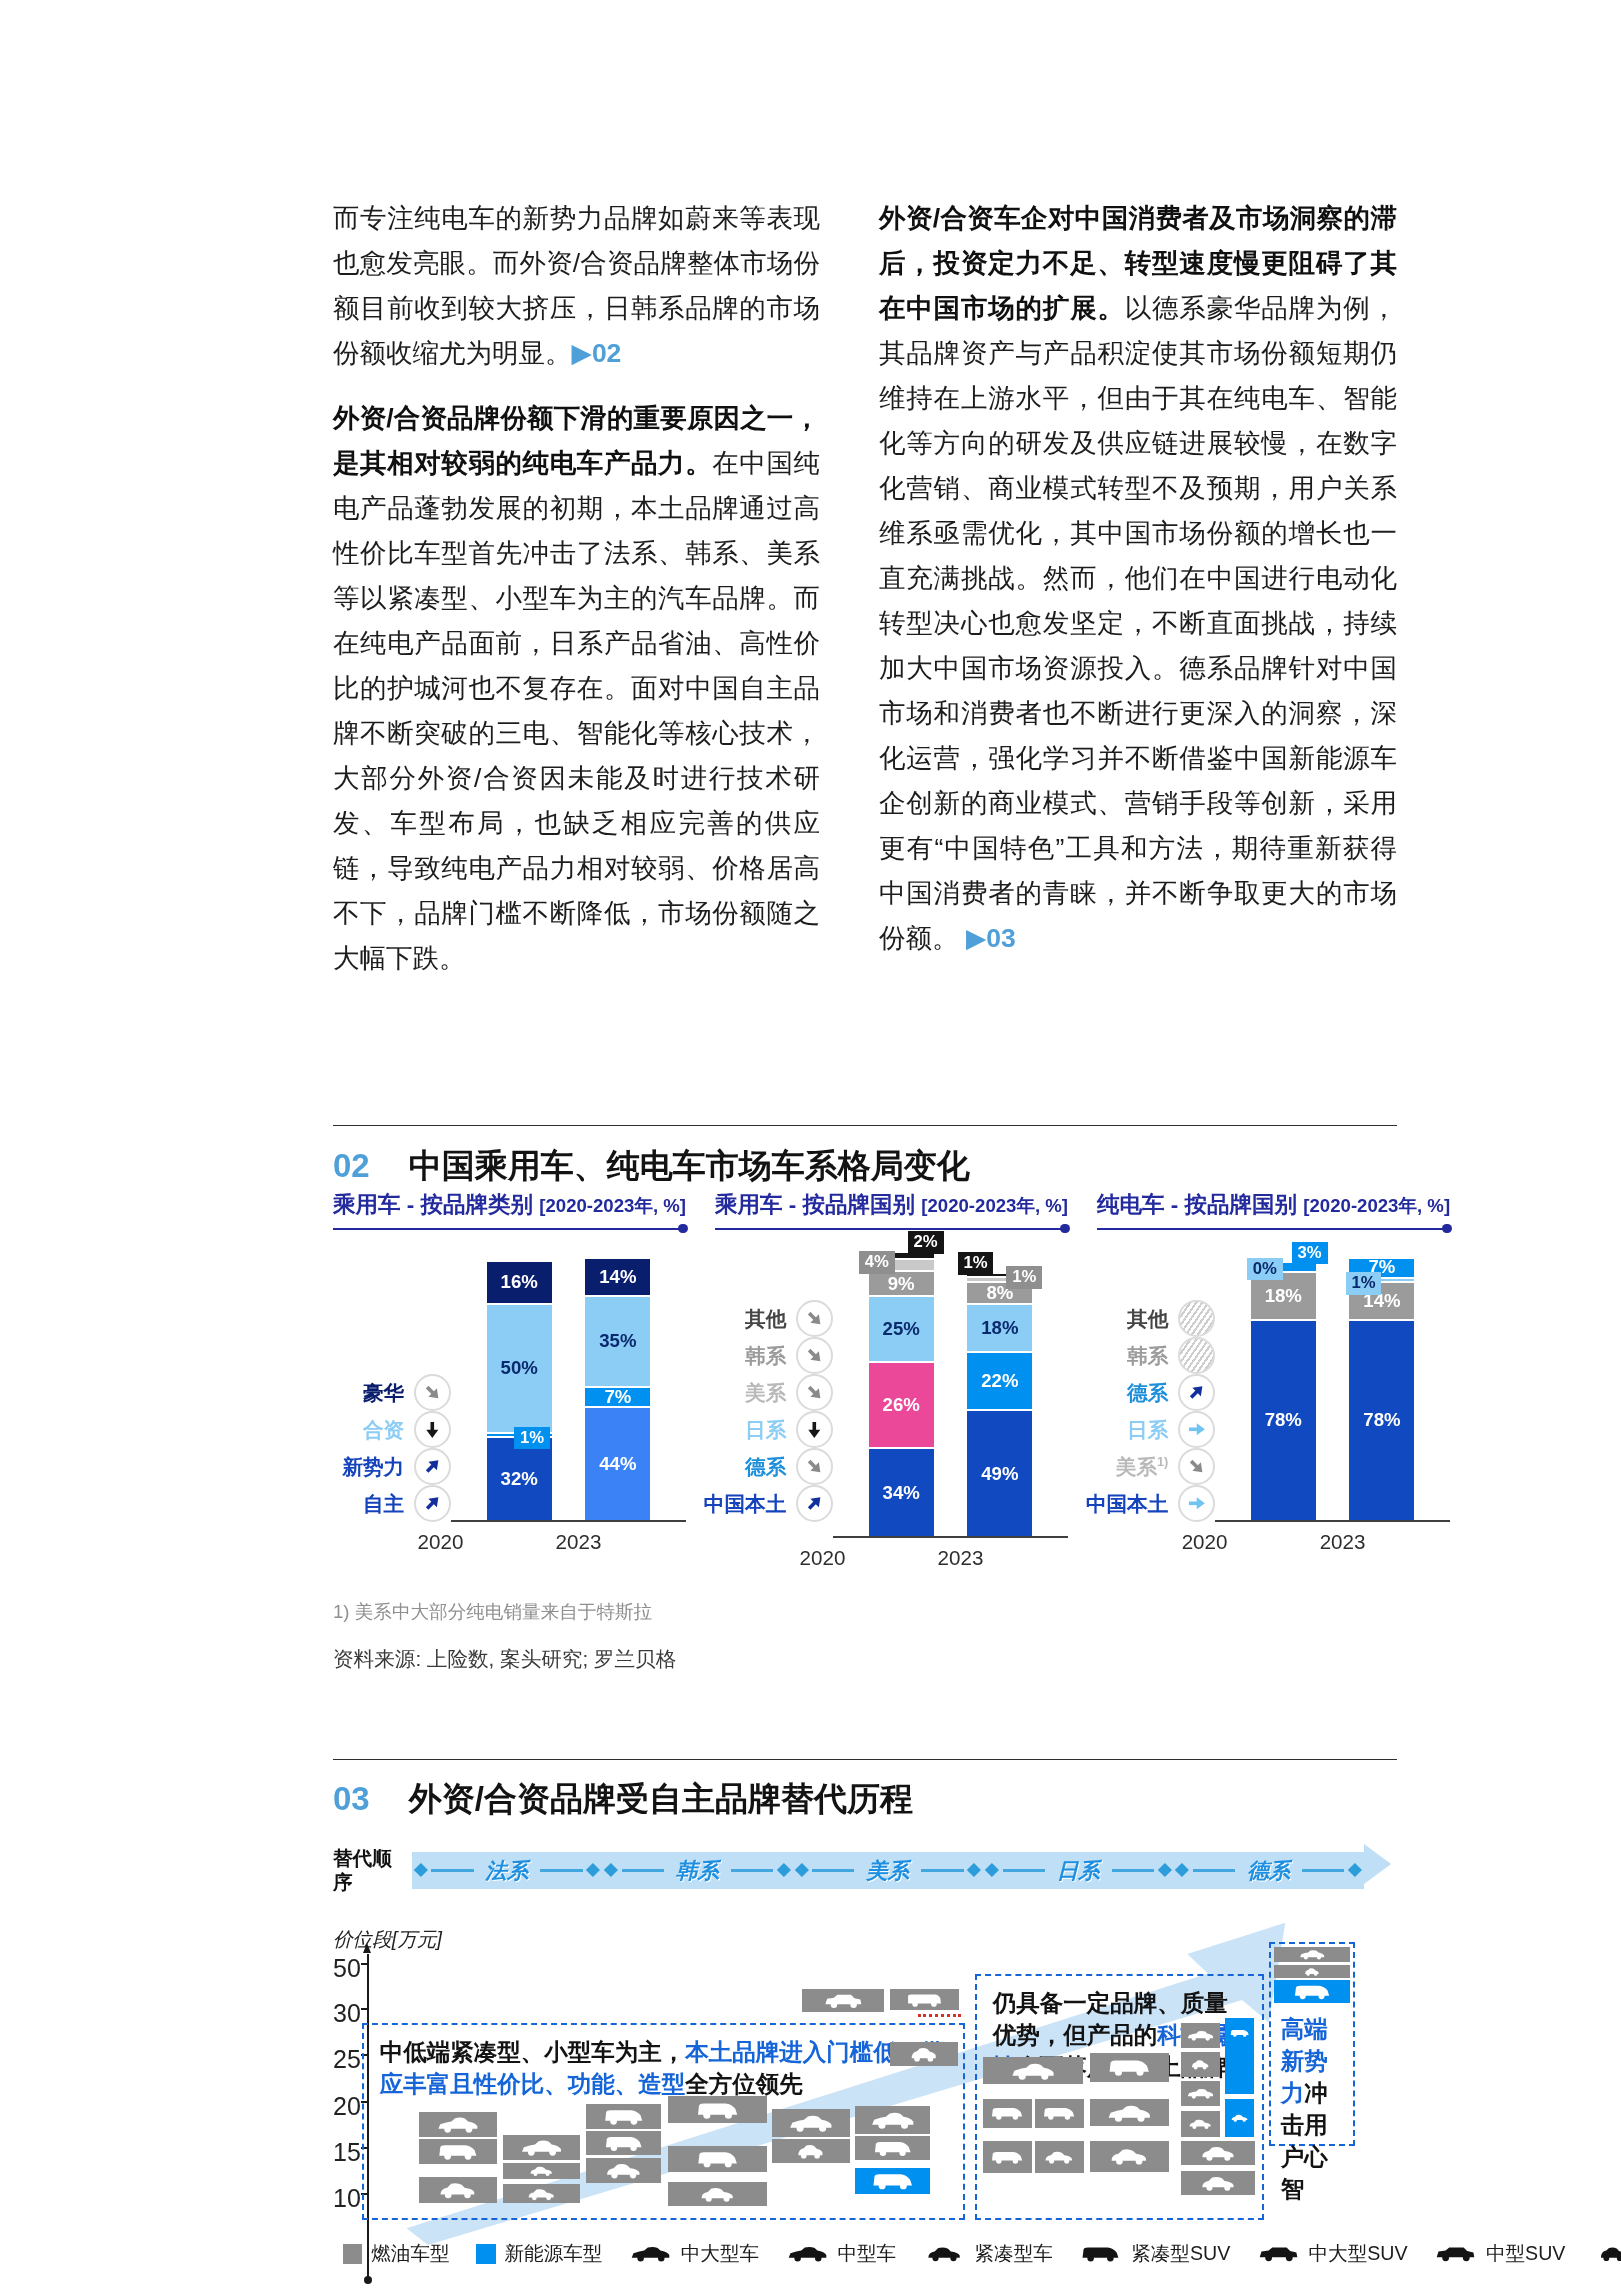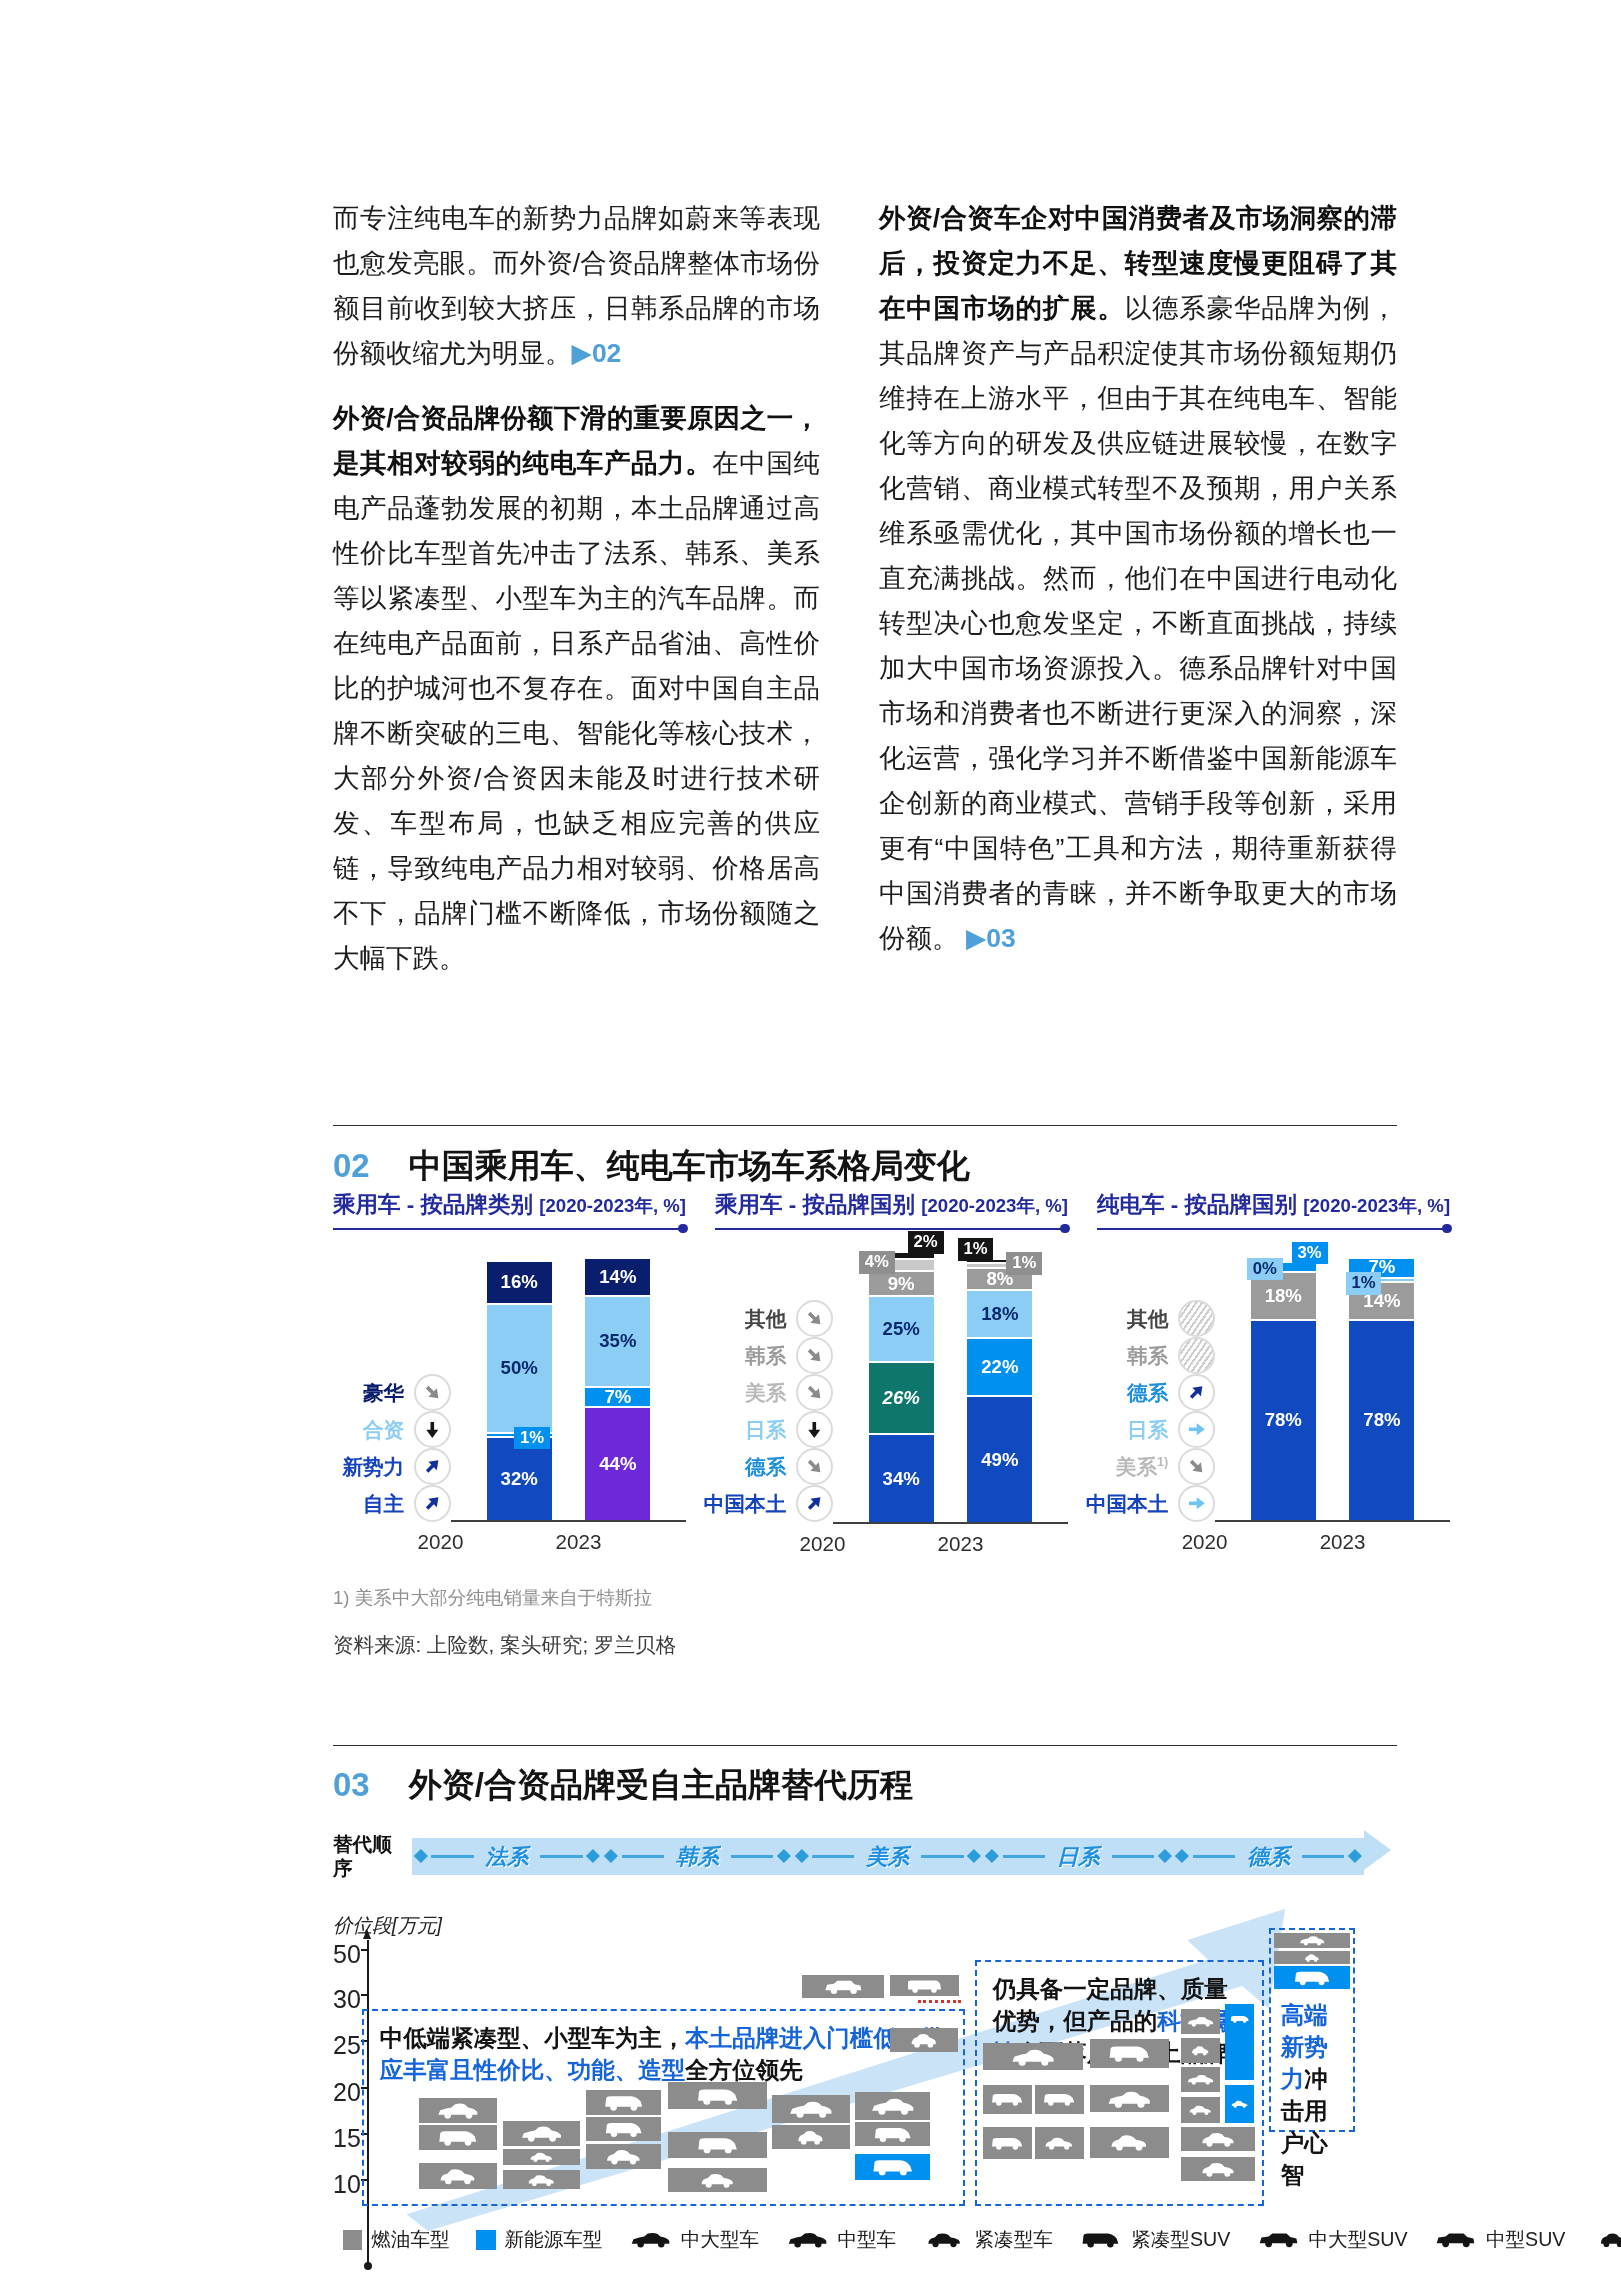--- a/index.html
+++ b/index.html
@@ -187,21 +187,21 @@
                 <div class="seg" style="height: 41px; background: rgb(10, 30, 110); color: rgb(255, 255, 255);">16%</div>
                 <div class="seg" style="height: 127px; background: rgb(140, 205, 245); color: rgb(10, 42, 110);">50%</div>
                 <div class="seg" style="height: 2.5px; background: rgb(0, 145, 240);"></div>
                 <div class="seg" style="height: 82px; background: rgb(17, 73, 192); color: rgb(255, 255, 255);">32%</div>
                 <span class="chip" style="background: rgb(0, 145, 240); color: rgb(255, 255, 255); top: 165px; left: 27.4px;">1%</span>
               </div>
               <div class="bar">
                 <div class="seg" style="height: 36px; background: rgb(10, 30, 110); color: rgb(255, 255, 255);">14%</div>
                 <div class="seg" style="height: 89px; background: rgb(140, 205, 245); color: rgb(10, 42, 110);">35%</div>
                 <div class="seg" style="height: 18px; background: rgb(0, 145, 240); color: rgb(255, 255, 255);">7%</div>
-                <div class="seg" style="height: 112px; background: #6d28d9; color: rgb(255, 255, 255);">44%</div>
+                <div class="seg" style="height: 112px; background: #3b82f6; color: rgb(255, 255, 255);">44%</div>
               </div>
             </div>
           </div>
           <div class="ct-years">
             <span class="yr">2020</span>
             <span class="yr">2023</span>
           </div>
         </div>
       <div class="ct">
           <div class="ct-title"><span class="t1">乘用车 - 按品牌国别</span> <span class="t2">[2020-2023年, %]</span></div>
@@ -261,21 +261,21 @@
                   </svg>
                 </span>
               </div>
             </div>
             <div class="ct-bars">
               <div class="bar">
                 <div class="seg" style="height: 5.1px; background: rgb(21, 21, 21);"></div>
                 <div class="seg" style="height: 10.2px; background: rgb(201, 201, 201);"></div>
                 <div class="seg" style="height: 23px; background: rgb(155, 155, 155); color: rgb(255, 255, 255);">9%</div>
                 <div class="seg" style="height: 64px; background: rgb(140, 205, 245); color: rgb(10, 42, 110);">25%</div>
-                <div class="seg" style="height: 70px; background: #0f766e; color: rgb(255, 255, 255); font-style: italic;">26%</div>
+                <div class="seg" style="height: 84px; background: #ec4899; color: rgb(255, 255, 255);">26%</div>
                 <div class="seg" style="height: 87px; background: rgb(17, 73, 192); color: rgb(255, 255, 255);">34%</div>
                 <span class="chip" style="background: rgb(21, 21, 21); color: rgb(255, 255, 255); top: -21.6px; right: -9.8px;">2%</span>
                 <span class="chip" style="background: rgb(143, 143, 143); color: rgb(255, 255, 255); top: -2px; left: -9.8px;">4%</span>
               </div>
               <div class="bar">
                 <div class="seg" style="height: 2.5px; background: rgb(21, 21, 21);"></div>
                 <div class="seg" style="height: 2.5px; background: rgb(201, 201, 201);"></div>
                 <div class="seg" style="height: 20.4px; background: rgb(155, 155, 155); color: rgb(255, 255, 255);">8%</div>
                 <div class="seg" style="height: 46px; background: rgb(140, 205, 245); color: rgb(10, 42, 110);">18%</div>
                 <div class="seg" style="height: 56px; background: rgb(0, 145, 240); color: rgb(255, 255, 255);">22%</div>

